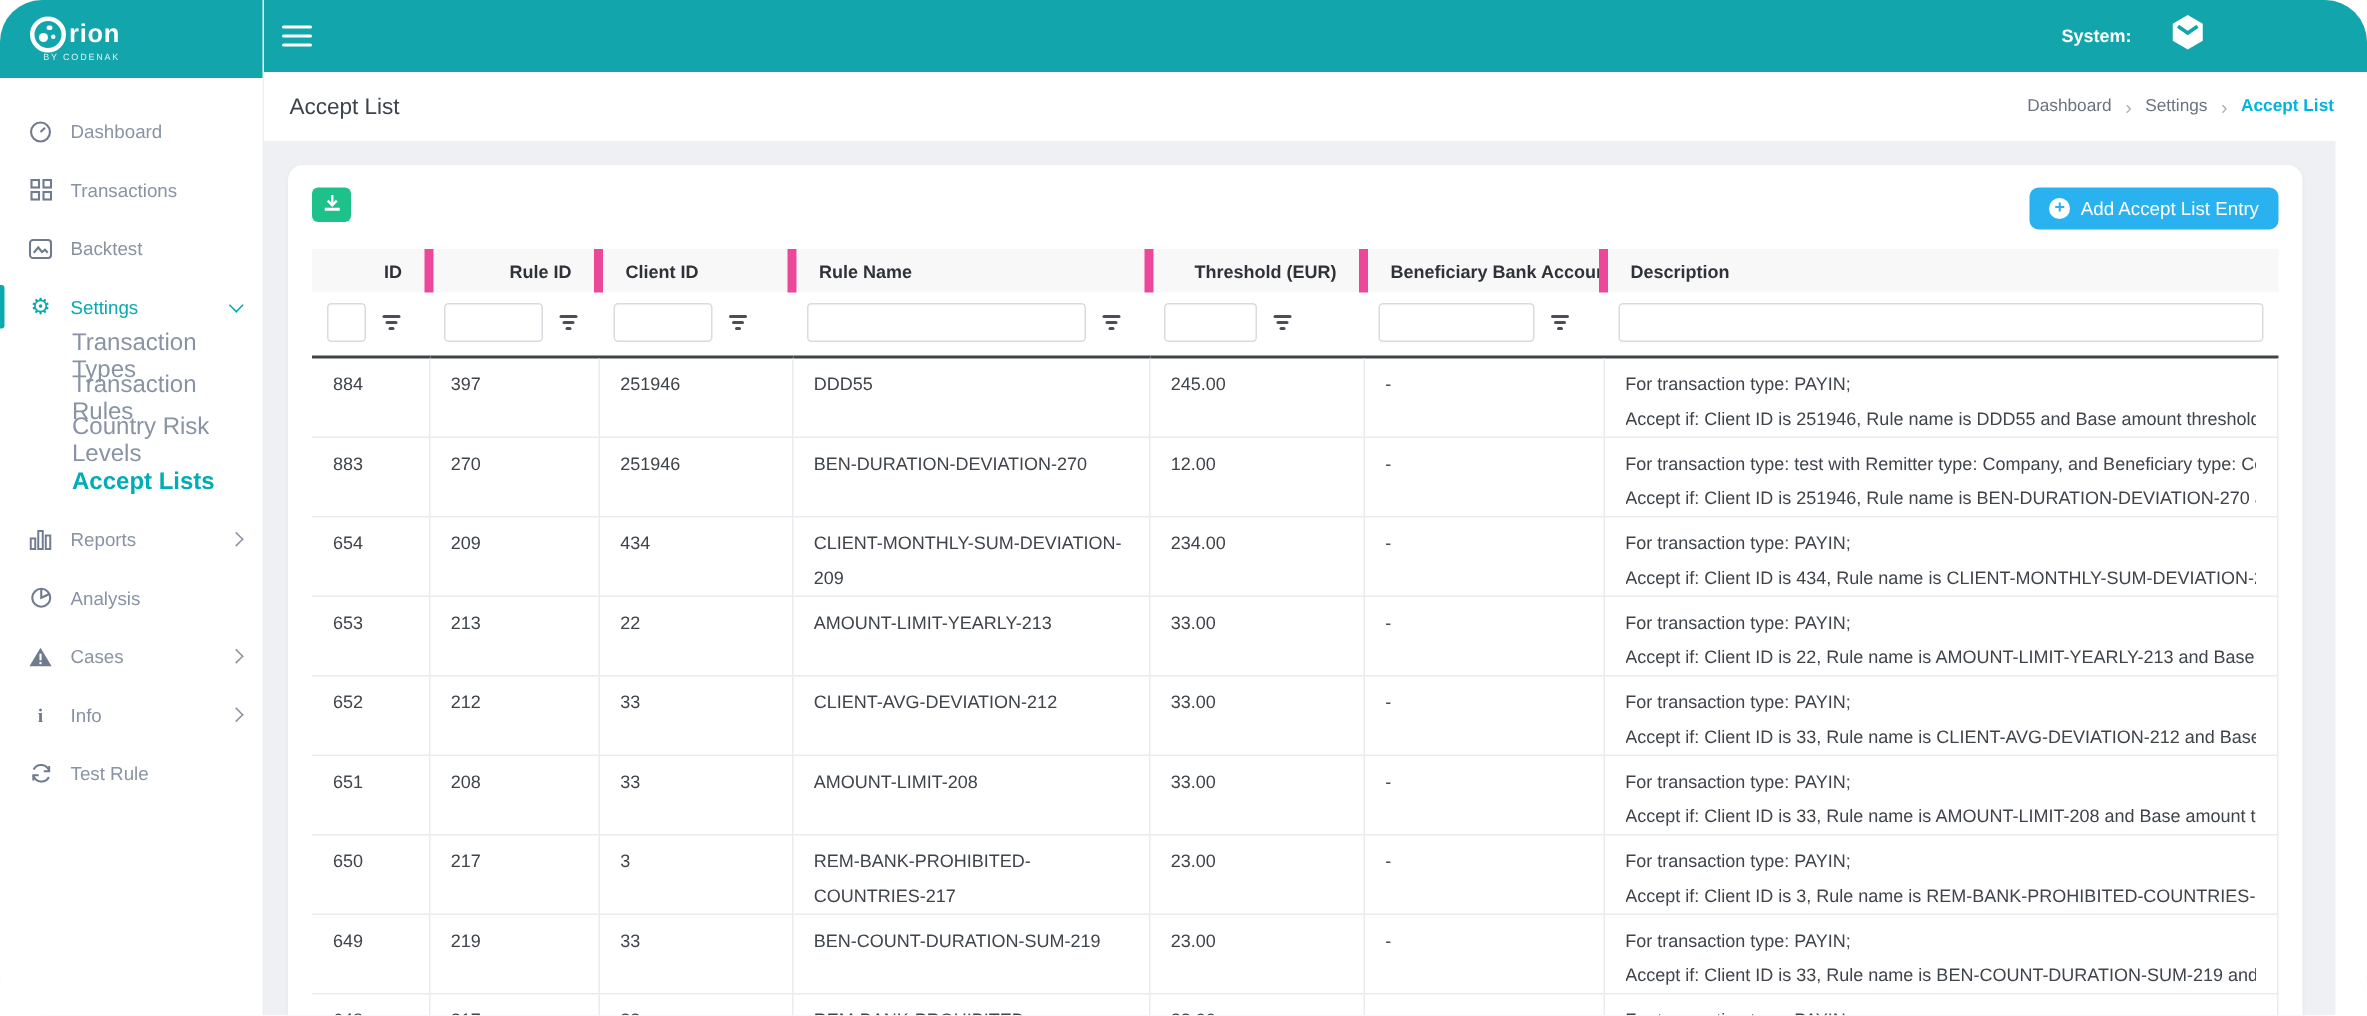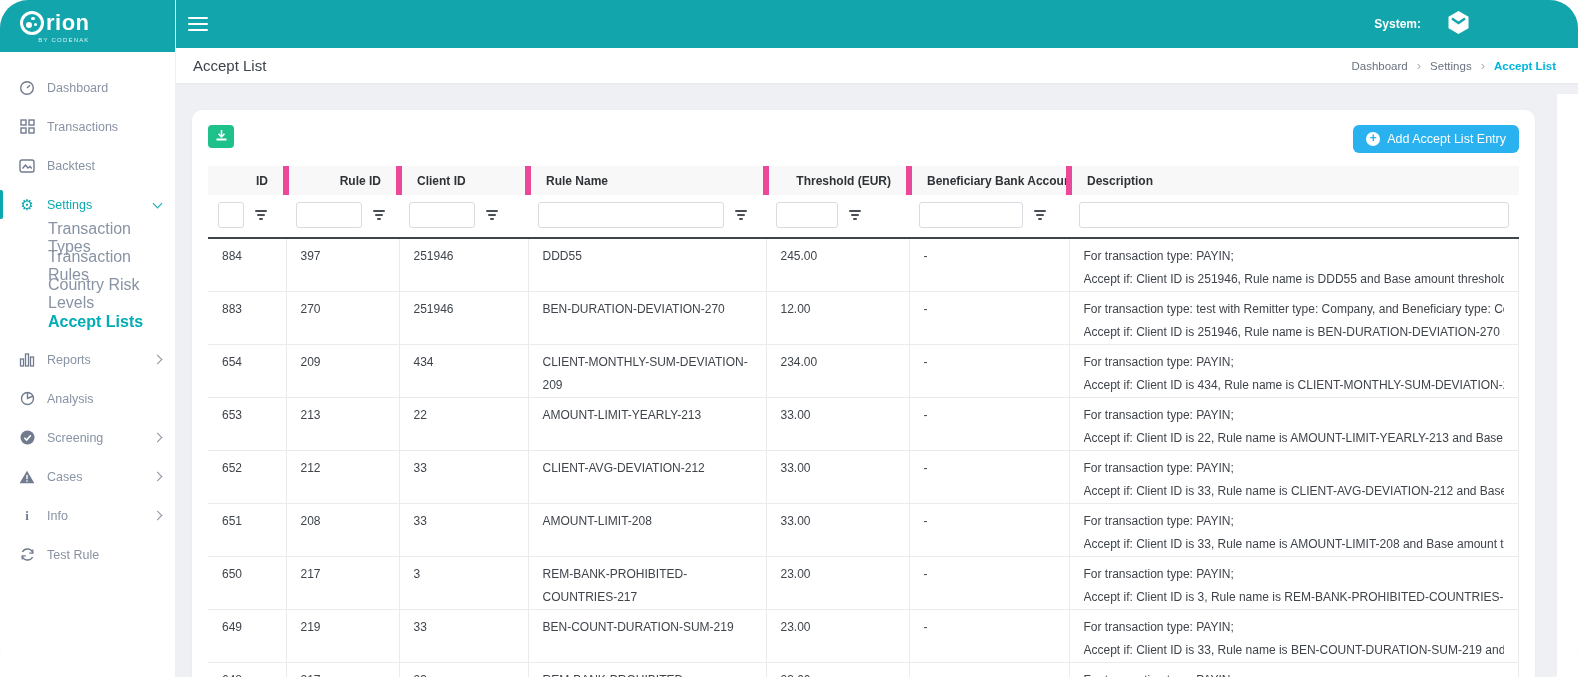--- a/index.html
+++ b/index.html
@@ -15,21 +15,21 @@
   .logo { height:52px; background:#12a5ab; display:flex; align-items:center;
           padding-left:20px; }
   .logo-block { display:flex; flex-direction:column; }
   .logo-row { display:flex; align-items:center; }
   .logo-o { position:relative; width:24px; height:24px; border:3.5px solid #fff;
             border-radius:50%; margin-right:2px; }
   .logo-o i { position:absolute; background:#fff; border-radius:50%; }
   .logo-o i.d1 { width:6px; height:6px; left:3px; top:8px; }
   .logo-o i.d2 { width:3.5px; height:3.5px; left:8px; top:3px; }
   .logo-o i.d3 { width:3px; height:3px; left:11px; top:9px; }
-  .logo-text { color:#fff; font-size:22px; font-weight:bold; letter-spacing:.5px; }
+  .logo-text { color:#fff; font-size:17px; font-weight:bold; letter-spacing:.5px; }
   .logo-tagline { color:rgba(255,255,255,.85); font-size:6px; letter-spacing:1.2px;
                   text-transform:uppercase; text-align:right; margin-top:1px; }
 
   nav { padding-top:16px; }
   .item { position:relative; display:flex; align-items:center; height:39px;
           padding:0 14px 0 18px; color:#8893a4; font-size:12.5px; cursor:pointer; }
   .item .ic { width:18px; margin-right:11px; display:flex; justify-content:center;
               align-items:center; color:#707b8e; }
   .item.active { color:#0aa9b0; }
   .item.active .ic { color:#0aa9b0; }
@@ -48,21 +48,21 @@
   
   .main { position:absolute; left:176px; top:0; right:0; bottom:0; }
   .topbar { height:48px; background:#12a5ab; display:flex; align-items:center;
             padding:0 0 0 12px; }
   .hamburger { width:20px; cursor:pointer; }
   .hamburger i { display:block; height:2px; background:#fff; margin:4px 0;
                  border-radius:1px; }
   .sys { margin-left:auto; display:flex; align-items:center; margin-right:106px; }
   .sys-label { color:#fff; font-size:12px; font-weight:bold; margin-right:24px; }
 
-  .titlebar { height:35px; background:#fff; display:flex; align-items:center;
+  .titlebar { height:46px; background:#fff; display:flex; align-items:center;
               padding:0 22px 0 17px; box-shadow:0 1px 2px rgba(0,0,0,.04); }
   .page-title { font-size:15px; color:#3d434b; font-weight:500; }
   .breadcrumb { margin-left:auto; display:flex; align-items:center; gap:9px;
                 font-size:11.5px; color:#6b7280; }
   .breadcrumb .sep { color:#a9b0ba; font-size:13px; line-height:1; }
   .breadcrumb .crumb.active { color:#00b5dd; font-weight:bold; }
 
   .scrolltrack { position:absolute; top:94px; right:0; width:21px; bottom:0;
                  background:#fff; z-index:2; }
   .content { position:absolute; top:94px; left:0; right:21px; bottom:0;
@@ -194,30 +194,20 @@
           <span class="ic">
             <svg width="15" height="15" viewBox="0 0 15 15" fill="none" stroke="currentColor" stroke-width="1.4">
               <circle cx="7.5" cy="7.5" r="6"></circle>
               <path d="M7.5 1.5 V7.5 L13 5"></path>
             </svg>
           </span>
           <span>Analysis</span>
         </div>
         <div class="item">
           <span class="ic">
-            <svg width="15" height="15" viewBox="0 0 15 15">
-              <circle cx="7.5" cy="7.5" r="7" fill="currentColor"></circle>
-              <path d="M4.4 7.8 L6.6 10 L10.8 5.2" stroke="#fff" stroke-width="1.6" fill="none"></path>
-            </svg>
-          </span>
-          <span>Screening</span>
-          <span class="chev right"></span>
-        </div>
-        <div class="item">
-          <span class="ic">
             <svg width="16" height="14" viewBox="0 0 16 14">
               <path d="M8 0.8 L15.4 13.2 H0.6 Z" fill="currentColor"></path>
               <rect x="7.3" y="4.8" width="1.4" height="4.4" fill="#fff"></rect>
               <rect x="7.3" y="10.3" width="1.4" height="1.5" fill="#fff"></rect>
             </svg>
           </span>
           <span>Cases</span>
           <span class="chev right"></span>
         </div>
         <div class="item">

